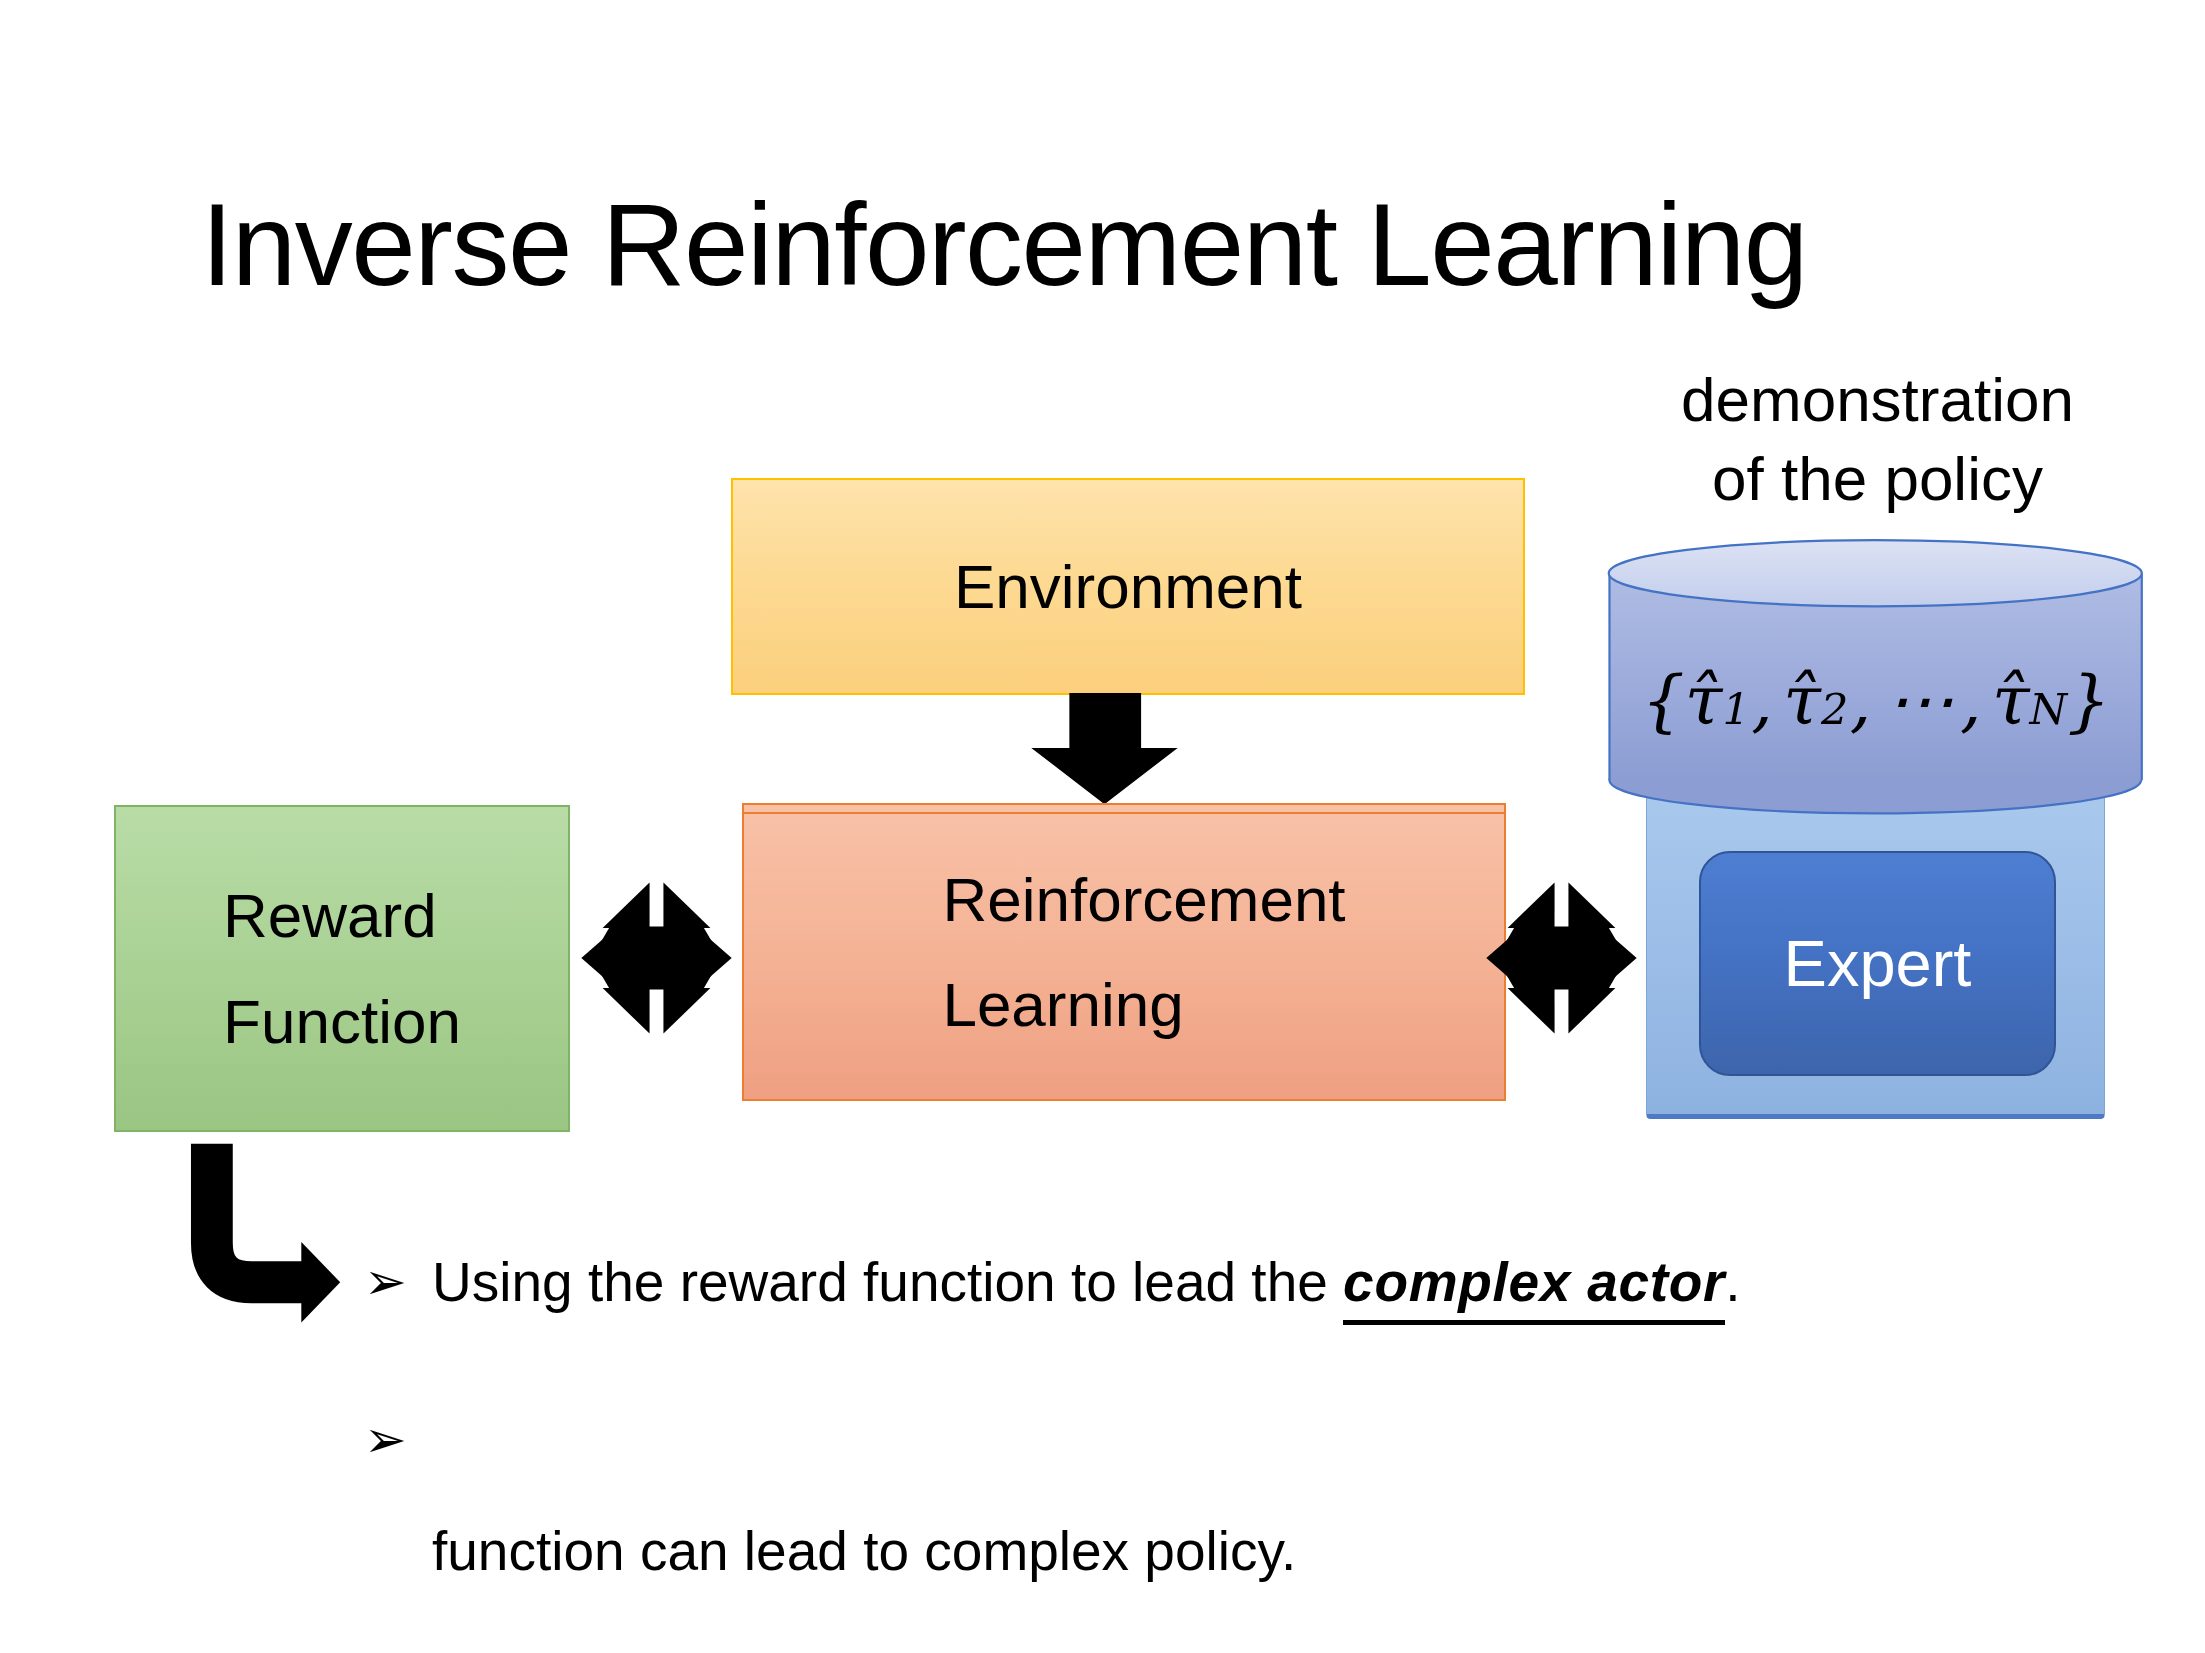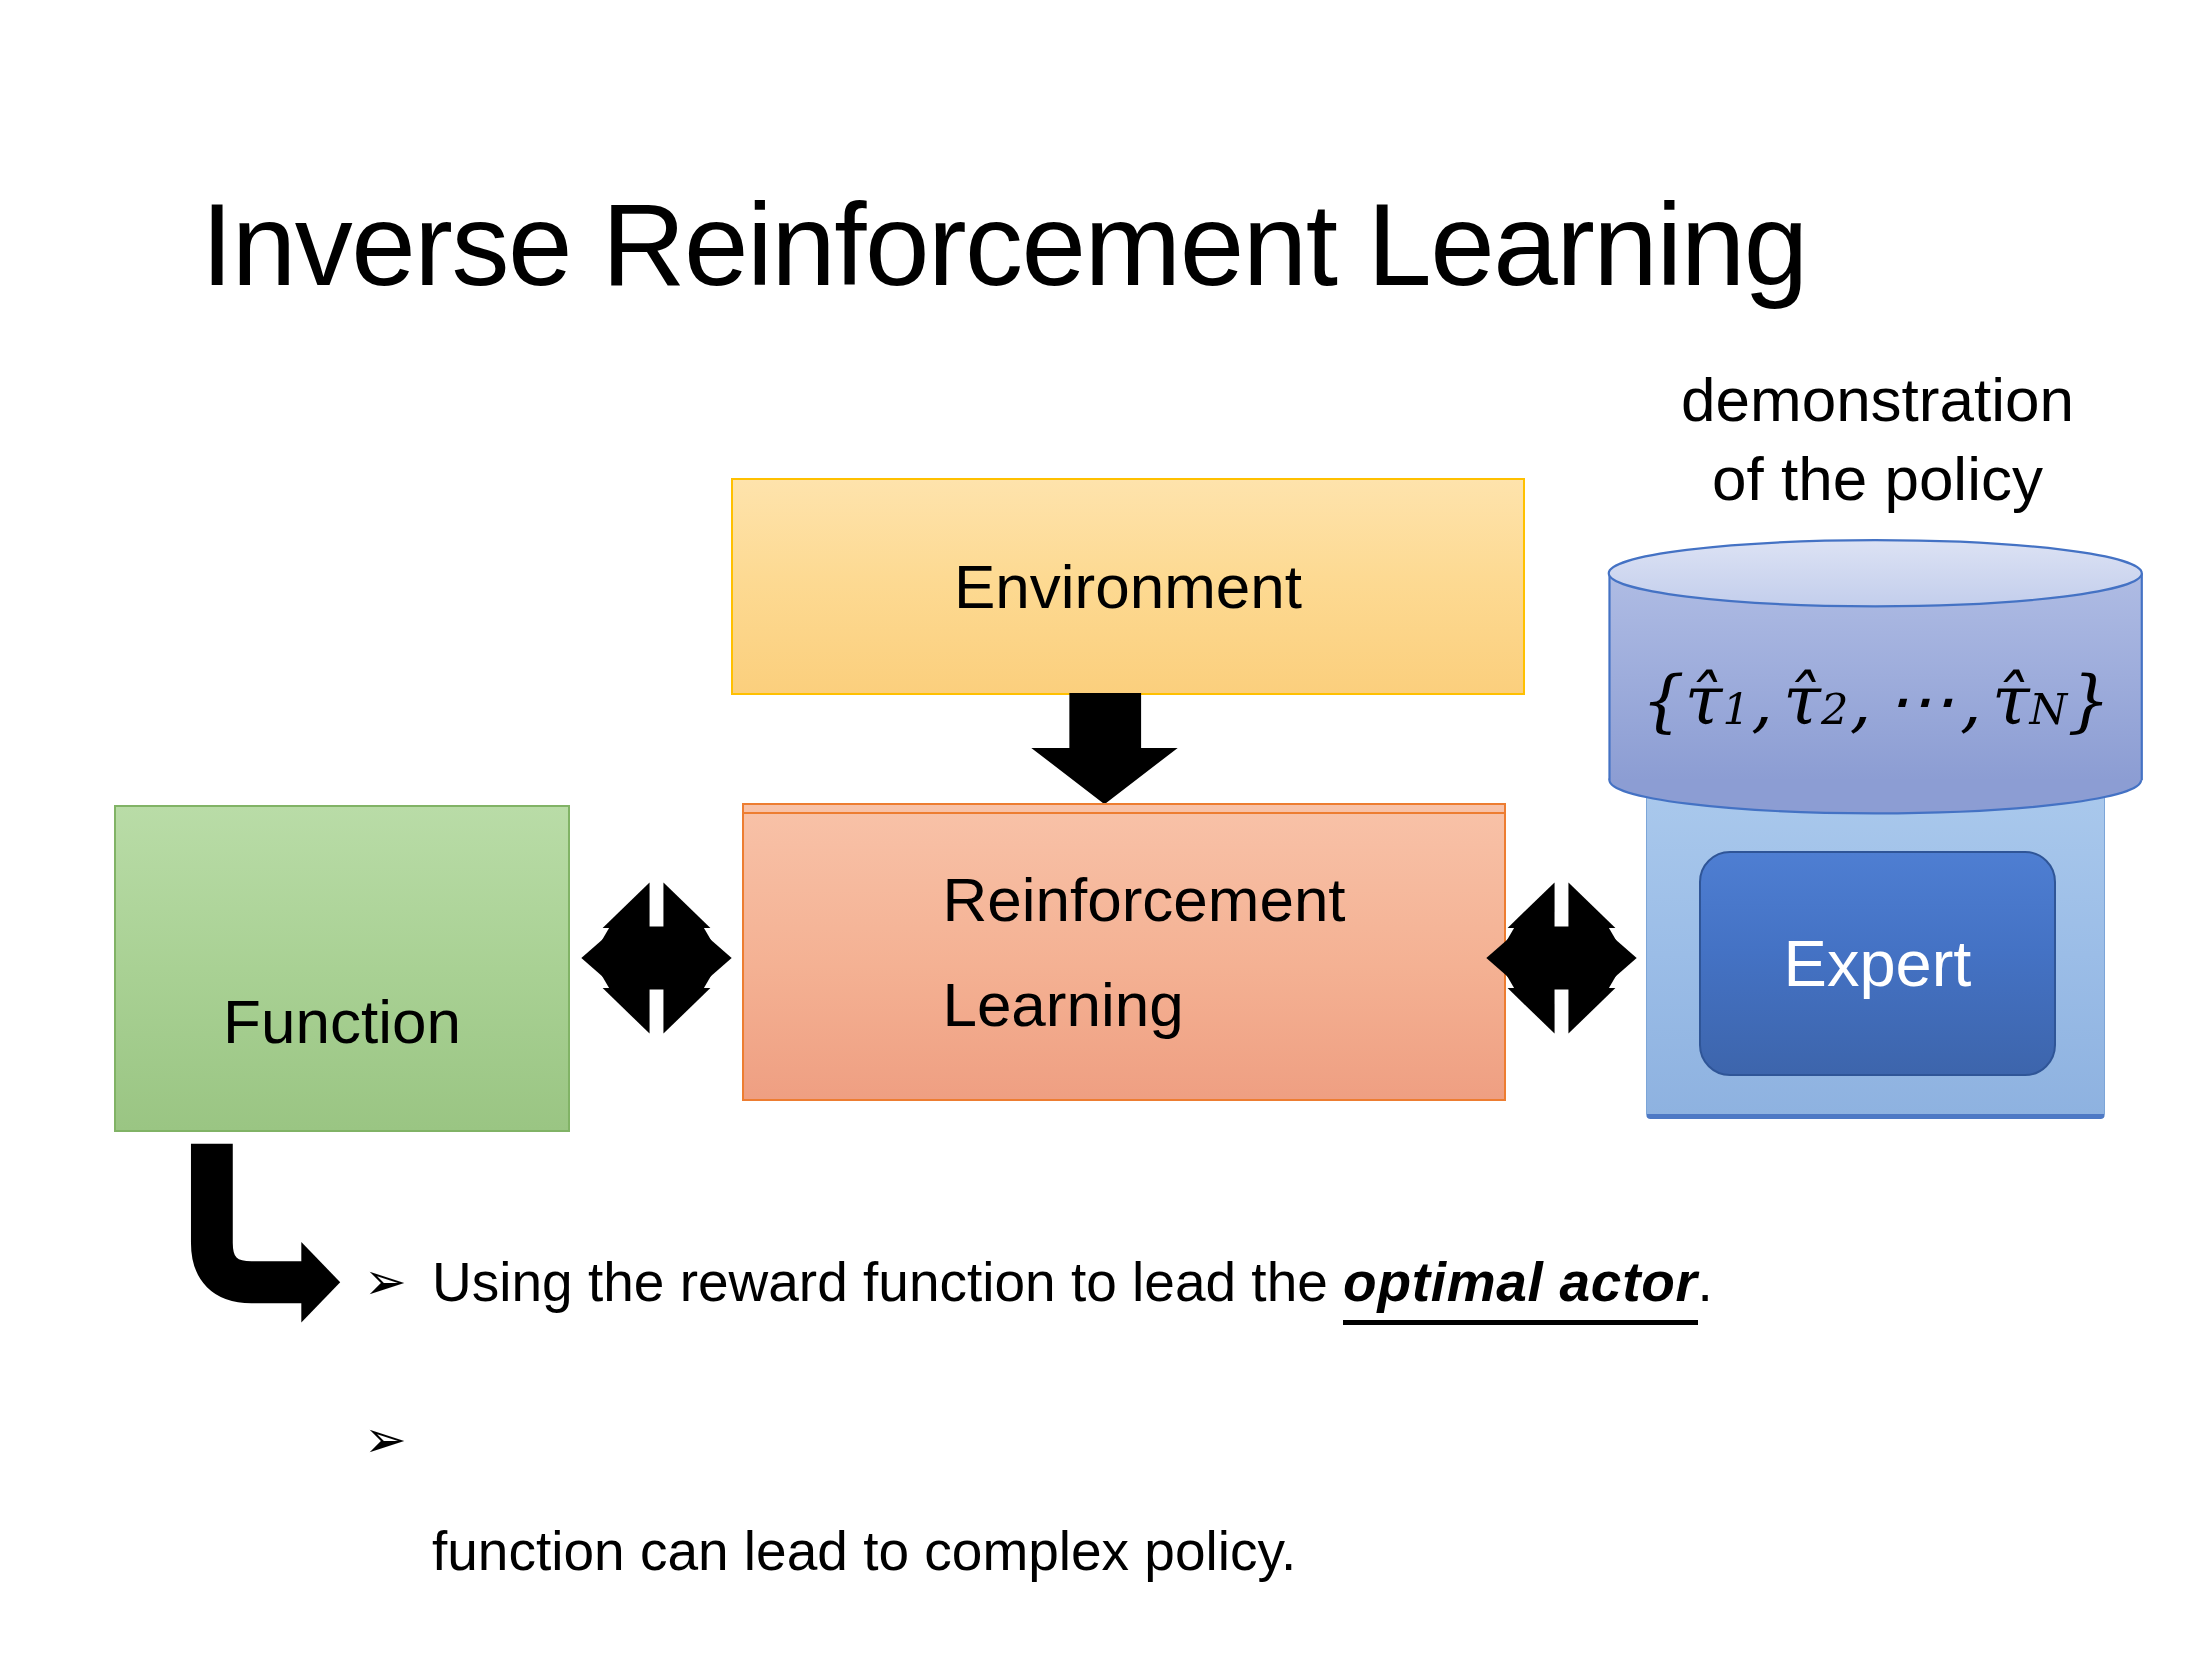--- a/index.html
+++ b/index.html
@@ -71,21 +71,21 @@
   <div class="abs env-box shape-label">
     <span>Environment</span>
   </div>
 
   <svg class="abs" style="left:1029px;top:693px;" width="151" height="112" viewBox="0 0 206 153">
     <polygon points="55,0 153,0 153,75 203,75 103,152 3,75 55,75" fill="#000"></polygon>
   </svg>
 
   <div class="abs reward-box shape-label">
     <span>
-      <br>
+      <span>Reward</span><br>
       <span>Function</span>
     </span>
   </div>
 
   <div class="abs rl-box shape-label">
     <div class="abs rl-topline"></div>
     <span>
       <span>Reinforcement</span><br>
       <span>Learning</span>
     </span>
@@ -154,21 +154,21 @@
     </g>
   </svg>
 
   <svg class="abs" style="left:184px;top:1136px;" width="165" height="195" viewBox="0 0 225 265">
     <path d="M38,10 L38,145 Q38,199 92,199 L162,199" fill="none" stroke="#000" stroke-width="57"></path>
     <polygon points="160,144 213,199 160,254" fill="#000"></polygon>
   </svg>
 
   <div class="abs bullet-item b1">
     <span class="bullet-marker">➢</span>
-    <span><span>Using the reward function to lead the </span><span class="emph">optimal actor</span><span>.</span></span>
+    <span><span>Using the reward function to lead the </span><span class="emph">complex actor</span><span>.</span></span>
   </div>
 
   <div class="abs bullet-item b2">
     <span class="bullet-marker">➢</span>
     <span class="bullet-lines">
       <br>
       <span>function can lead to complex policy.</span>
     </span>
   </div>
 

